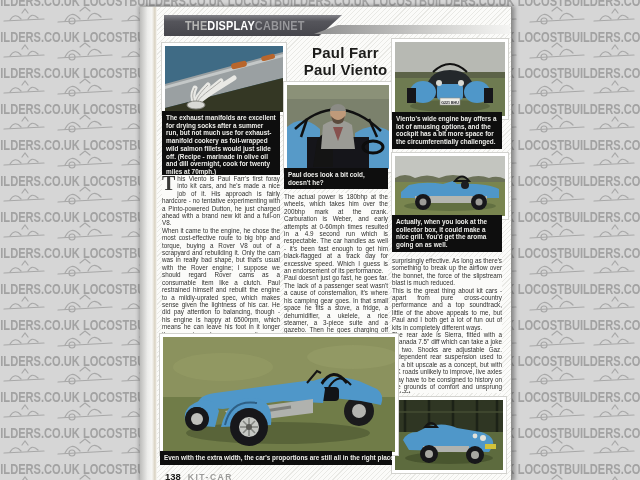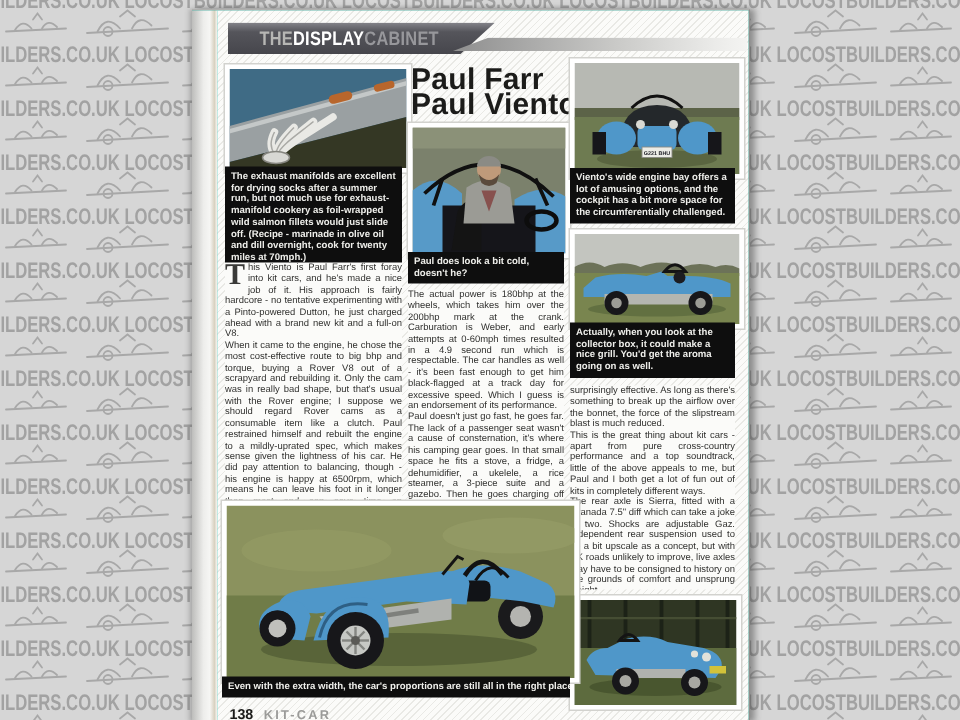--- a/index.html
+++ b/index.html
@@ -12,22 +12,22 @@
   #watermark{position:absolute;inset:0;overflow:hidden;background:#d6d6d6;}
   .wm-text{
     position:absolute;left:-62px;white-space:nowrap;
     font-weight:bold;font-size:15px;line-height:15px;color:#a2a2a2;
     transform:scaleX(.74);transform-origin:left top;letter-spacing:0;
   }
   .wm-doodles{position:absolute;left:-62px;white-space:nowrap;height:22px;}
   .wm-doodles svg{display:inline-block;vertical-align:top;}
   
   #page{
-    position:absolute;left:128px;top:6px;width:371px;height:474px;
-    background:#14b8a6;
+    position:absolute;left:140px;top:6px;width:371px;height:474px;
+    background:#fef9c3;
     border-top:1px solid #b0b0ae;border-right:1px solid #8e8e8c;
     box-shadow:3px 0 4px rgba(60,60,60,.45), -2px 0 3px rgba(80,80,80,.3);
   }
   #page-curl{
     position:absolute;left:0;top:0;width:17px;height:100%;
     background:linear-gradient(90deg,#bdbdbb 0%,#ededeb 45%,#f6f6f4 70%,#d8d1c0 88%,#fbfbf9 100%);
   }
   #content{
     position:absolute;left:17px;top:0;right:0;bottom:0;
     background:repeating-linear-gradient(135deg,#fbfbf9 0px,#fbfbf9 2.6px,#e9e9e5 2.6px,#e9e9e5 3.4px);
@@ -65,21 +65,21 @@
     font-size:6.3px;line-height:7.4px;text-align:justify;overflow:hidden;
   }
   .copy p{margin:0;}
   .dropcap{
     float:left;font-size:20px;line-height:17px;font-weight:bold;
     padding-right:2px;color:#3a3a38;font-family:"Liberation Serif","DejaVu Serif",serif;
   }
   
   #title{
     position:absolute;left:129px;top:38px;width:119px;
-    font-weight:bold;font-size:20px;line-height:16.5px;color:#1c1c1a;
+    text-align:center;font-weight:bold;font-size:15px;line-height:16.5px;color:#1c1c1a;
     letter-spacing:.2px;
   }
   
   #footer{position:absolute;left:8px;top:459px;white-space:nowrap;}
   #footer .pn{font-size:9.5px;font-weight:bold;color:#1a1a18;}
   #footer .mag{font-size:8.5px;font-weight:bold;color:#9b9b99;letter-spacing:1.5px;margin-left:7px;}
 </style>
 </head>
 <body>
 

